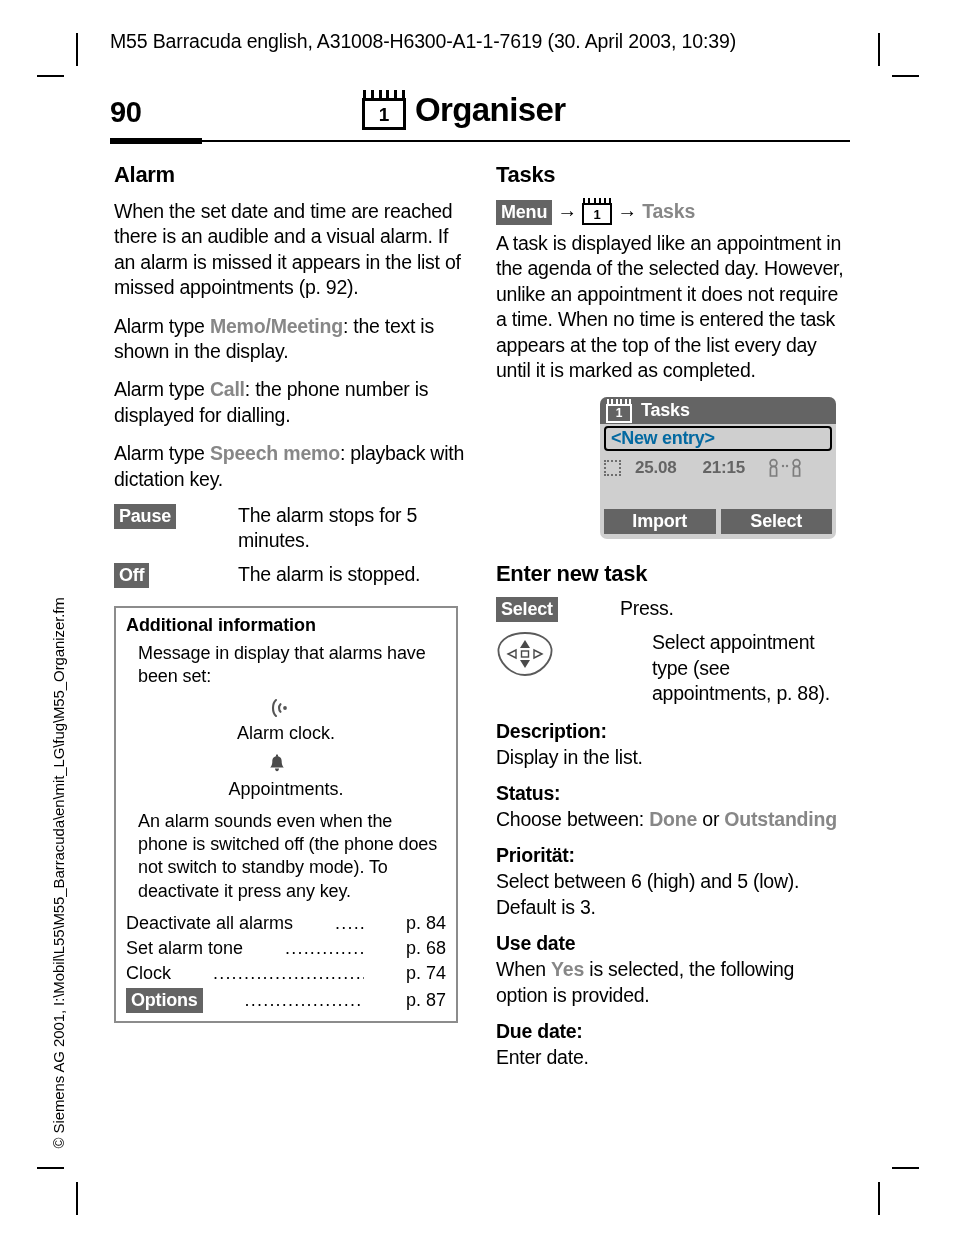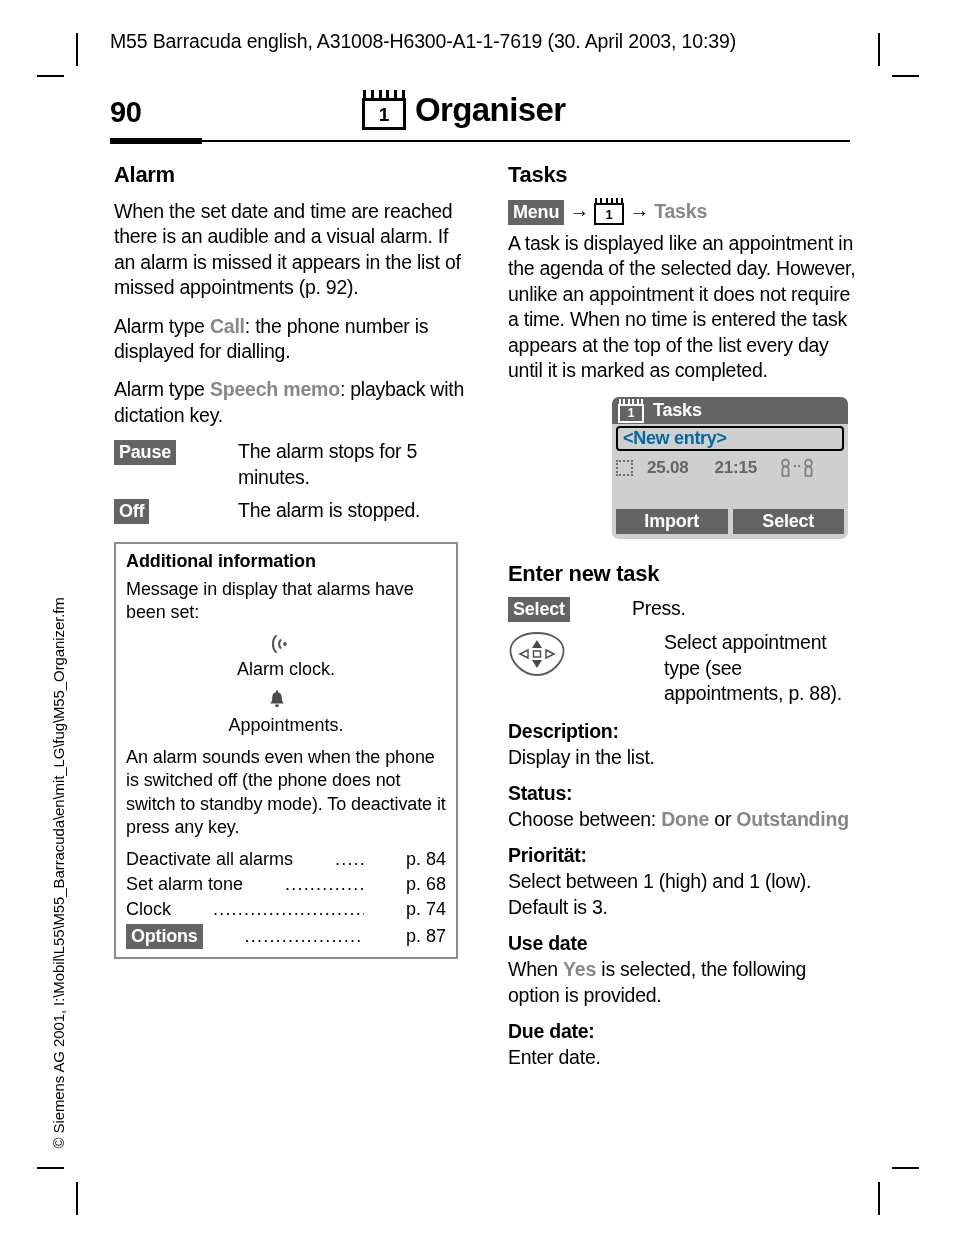--- a/index.html
+++ b/index.html
@@ -145,21 +145,21 @@
   .cal-white .cal-rings { height: 5px; }
   .cal-white .cal-rings i { width: 2px; height: 5px; background: #fff; }
 
   
   .column {
     position: absolute;
     top: 162px;
     width: 352px;
   }
   #col-left  { left: 114px; }
-  #col-right { left: 508px; }
+  #col-right { left: 496px; }
 
   h2.sec {
     font-size: 22px;
     font-weight: bold;
     letter-spacing: -0.3px;
     margin: 0 0 11px 0;
     line-height: 26px;
   }
   #col-right h2.sec { margin-bottom: 8px; }
 
@@ -236,21 +236,21 @@
   }
   #info-box .ib-title {
     font-size: 18px;
     font-weight: bold;
     letter-spacing: -0.1px;
     margin-bottom: 6px;
   }
   #info-box p {
     font-size: 18px;
     line-height: 23.4px;
-    margin: 0 0 8px 0;
+    margin: 0 0 8px 12px;
     letter-spacing: -0.1px;
   }
   .ib-iconrow {
     display: flex;
     align-items: center;
     margin-bottom: 8px;
     flex-direction: column;
   }
   .ib-iconrow .ibi {
     width: 38px;
@@ -420,20 +420,23 @@
   <div class="rule-dark"></div>
   <div class="rule-thin"></div>
 </div>
 
 <div class="column" id="col-left">
 
   <h2 class="sec">Alarm</h2>
 
   <p class="body">When the set date and time are reached there is an audible and a visual alarm. If an alarm is missed it appears in the list of missed appointments (p. 92).</p>
 
+  <p class="body">
+    <span>Alarm type </span><span class="gray">Memo/Meeting</span><span>: the text is shown in the display.</span>
+  </p>
 
   <p class="body">
     <span>Alarm type </span><span class="gray">Call</span><span>: the phone number is displayed for dialling.</span>
   </p>
 
   <p class="body tight">
     <span>Alarm type </span><span class="gray">Speech memo</span><span>: playback with dictation key.</span>
   </p>
 
   <div class="krow">
@@ -590,21 +593,21 @@
 
   <h3 class="subhd">Description:</h3>
   <p class="under">Display in the list.</p>
 
   <h3 class="subhd">Status:</h3>
   <p class="under">
     <span>Choose between: </span><span class="gray">Done</span><span> or </span><span class="gray">Outstanding</span>
   </p>
 
   <h3 class="subhd">Priorität:</h3>
-  <p class="under">Select between 1 (high) and 1 (low). Default is 3.</p>
+  <p class="under">Select between 6 (high) and 5 (low). Default is 3.</p>
 
   <h3 class="subhd">Use date</h3>
   <p class="under">
     <span>When </span><span class="gray">Yes</span><span> is selected, the following option is provided.</span>
   </p>
 
   <h3 class="subhd">Due date:</h3>
   <p class="under">Enter date.</p>
 
 </div>

